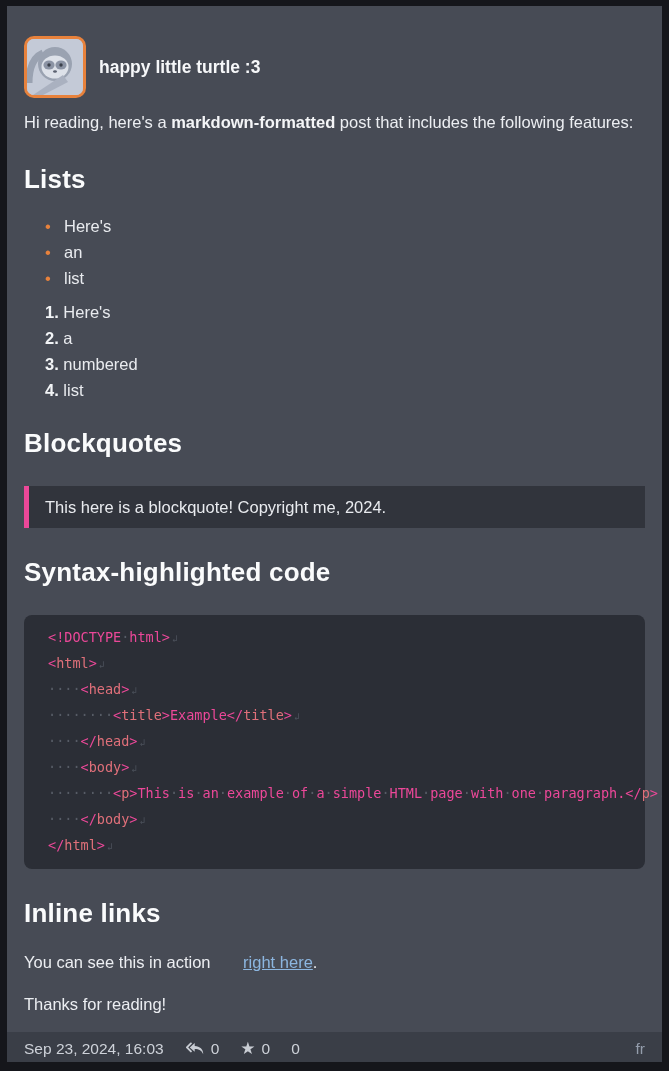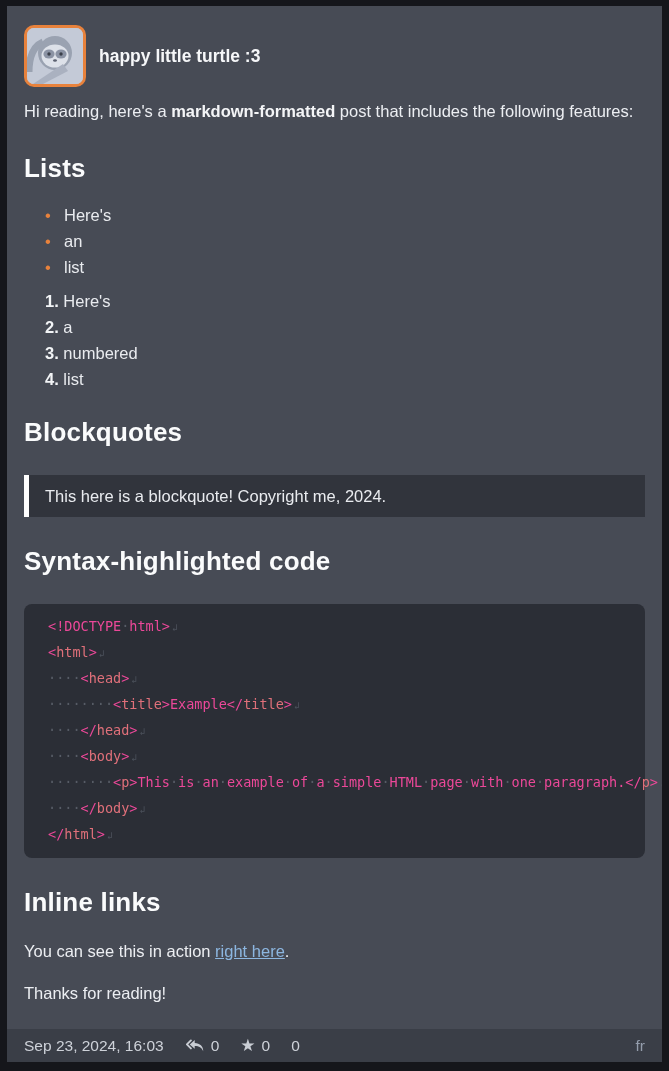--- a/index.html
+++ b/index.html
@@ -11,21 +11,21 @@
     background: #15161b;
     padding: 6px 7px 9px 7px;
   }
   .post {
     width: 100%; height: 100%;
     background: #474b55;
     display: flex; flex-direction: column;
     overflow: hidden;
     color: #e9ebef;
   }
-  .post-body { flex: 1; padding: 4px 17px; border-radius: 25px; }
+  .post-body { flex: 1; padding: 15px 17px; border-radius: 25px; }
 
   
   .header { display: flex; gap: 13px; padding: 15px 0 0 0; }
   .avatar {
     width: 62px; height: 62px; flex: 0 0 62px;
     border: 3px solid #e8823c; border-radius: 10px;
     overflow: hidden; background: #c4cad7; cursor: pointer;
   }
   .avatar svg { display: block; width: 100%; height: 100%; }
   .author-meta { display: flex; flex-direction: column; justify-content: center; gap: 5px; }
@@ -42,40 +42,40 @@
   ul.md-ul li { position: relative; padding-left: 19px; font-size: 16.5px; line-height: 18px; margin-bottom: 8px; }
   ul.md-ul li::before { content: "•"; position: absolute; left: 0; top: 0; color: #e8823c; }
 
   ol.md-ol { list-style: none; margin-top: 16px; padding-left: 21px; counter-reset: oli; }
   ol.md-ol li { counter-increment: oli; font-size: 16.5px; line-height: 18px; margin-bottom: 8px; }
   ol.md-ol li::before { content: counter(oli) ". "; font-weight: bold; color: #f2f4f6; }
 
   blockquote.md-quote {
     margin-top: 27px;
     background: #31343c;
-    border-left: 5px solid #ffffff;
+    border-left: 5px solid #ec4899;
     padding: 12px 16px;
     font-size: 16.5px; line-height: 18px; color: #e9ebef;
   }
 
   .codeblock {
     margin-top: 27px;
     background: #2b2e36;
     border-radius: 8px;
     padding: 10px 24px;
     font-family: "DejaVu Sans Mono", "Liberation Mono", monospace;
     font-size: 13.5px; line-height: 24px;
     white-space: pre;
   }
   .tok-pln { color: #ec4899; }
   .tok-tag { color: #e0707a; }
   .tok-ws  { color: #575c66; }
   .tok-eol { color: #4c515b; font-size: 10px; margin-left: 2px; }
 
-  .link-inline { color: #8cb6e0; text-decoration: underline; cursor: pointer; }
+  .link-inline { color: #8cb6e0; text-decoration: underline; cursor: pointer; margin-left: 28px; }
   .links-p { margin-top: 21px; }
   .outro  { margin-top: 17px; }
 
   
   .footer {
     flex: 0 0 33px; height: 33px;
     background: #3a3e47;
     display: flex; align-items: center;
     padding: 0 17px;
     font-size: 15.5px; color: #ced2d9;

